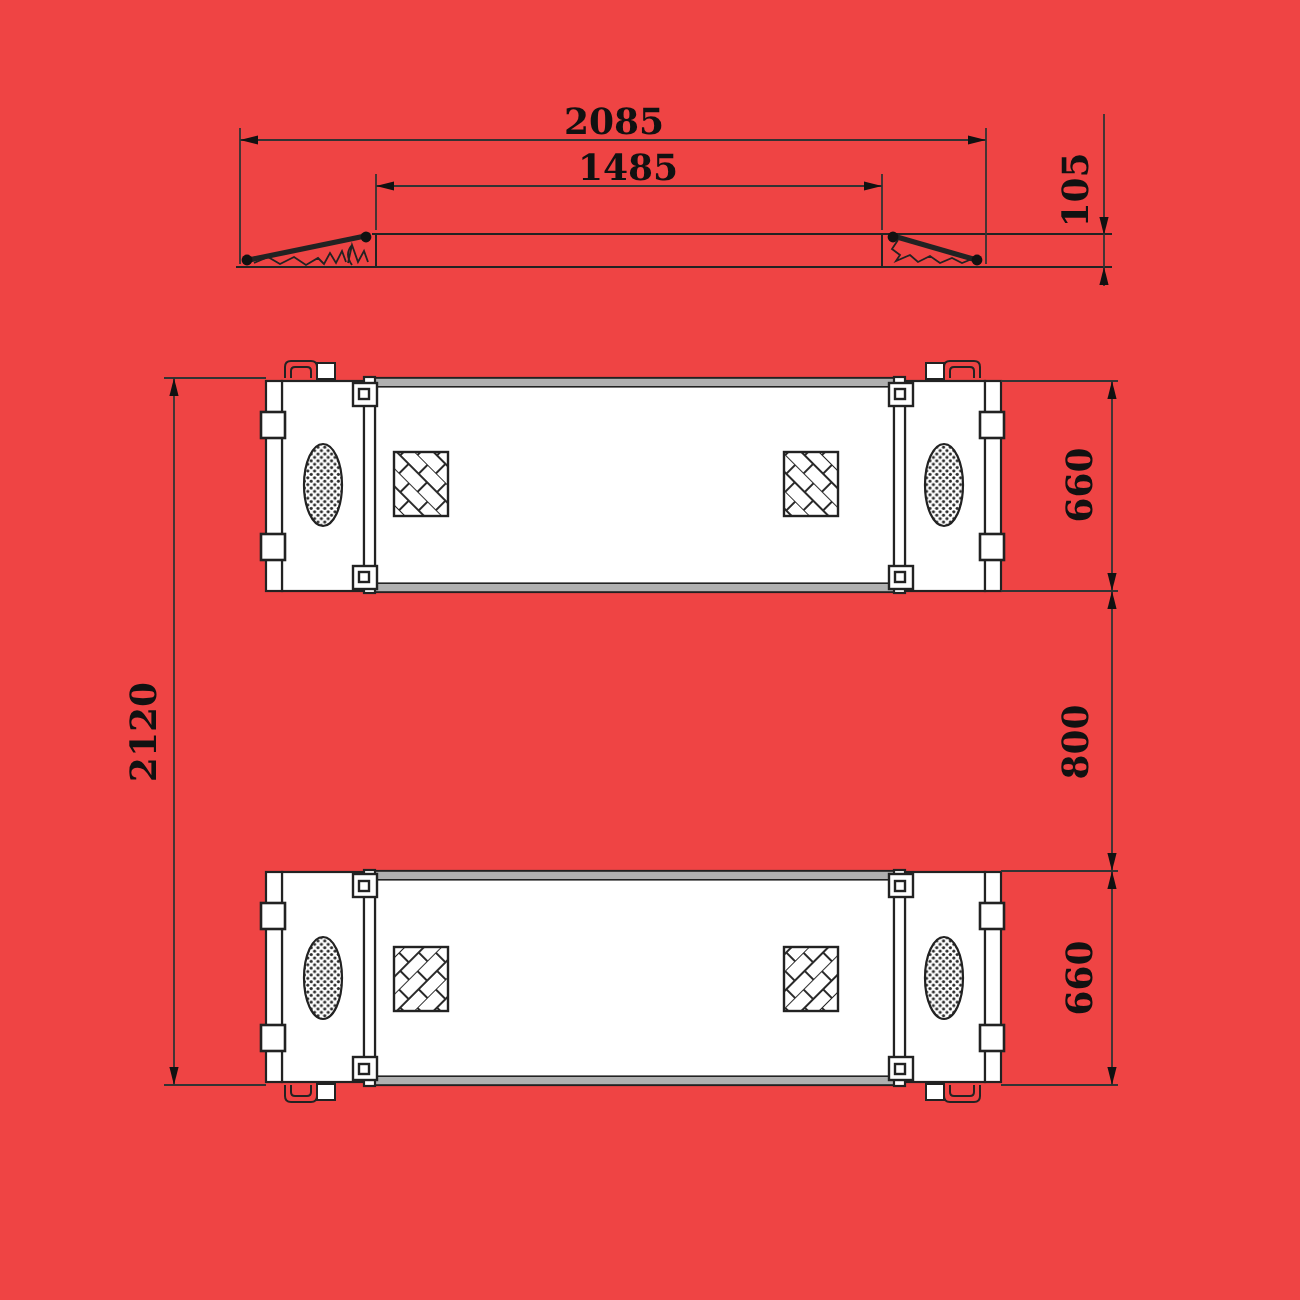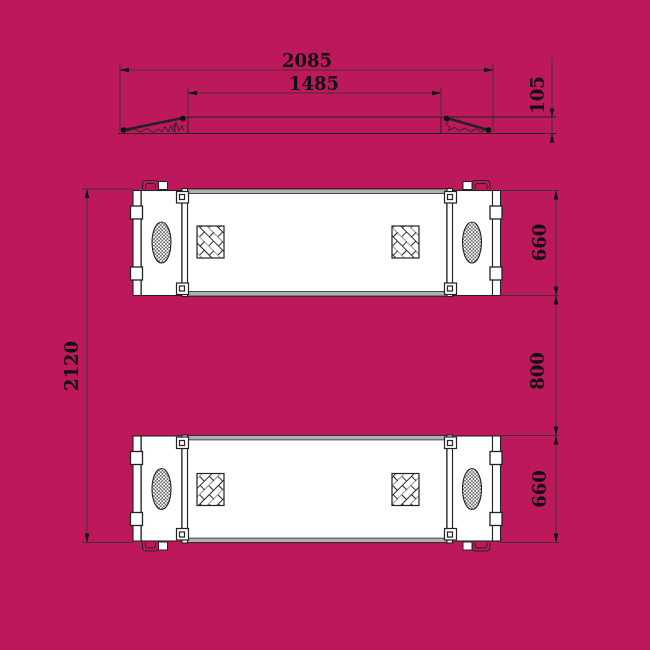--- a/index.html
+++ b/index.html
@@ -1,16 +1,16 @@
 <!DOCTYPE html>
 <html><head>
 <meta charset="utf-8">
 <style>
   html,body{margin:0;padding:0;background:#ffffff;}
-  .canvas{position:relative;width:650px;height:650px;background:#be185d;overflow:hidden;
+  .canvas{position:relative;width:650px;height:650px;background:#ef4444;overflow:hidden;
           font-family:"DejaVu Serif", serif;}
   svg{display:block;}
   text.dim{font-family:"DejaVu Serif", serif;font-weight:bold;font-size:18px;fill:#111;}
 </style>
 </head>
 <body>
 
 <div class="canvas">
 <svg width="650" height="650" viewBox="0 0 650 650">
   <defs>

